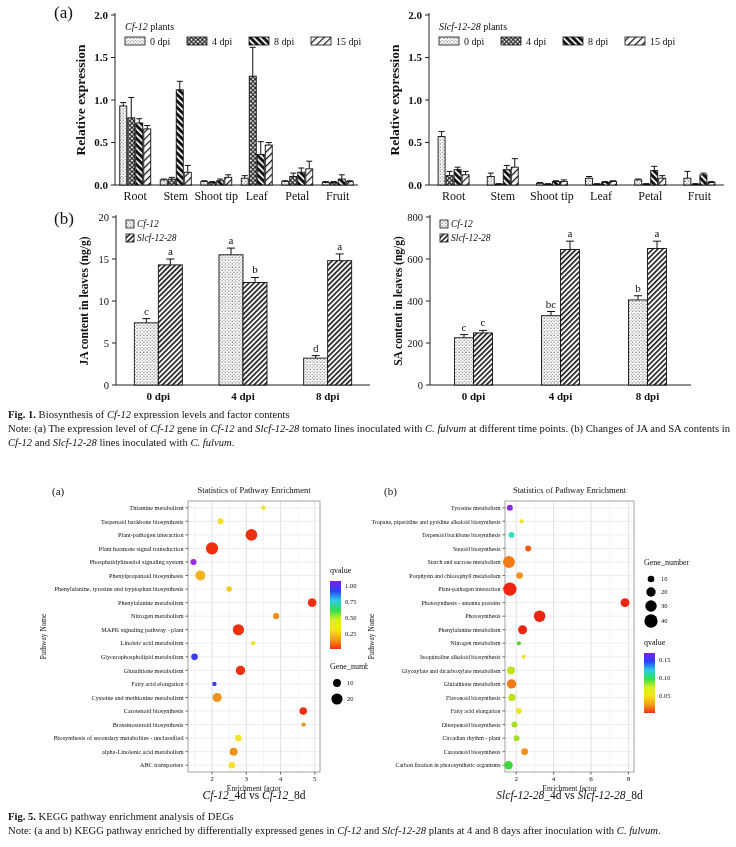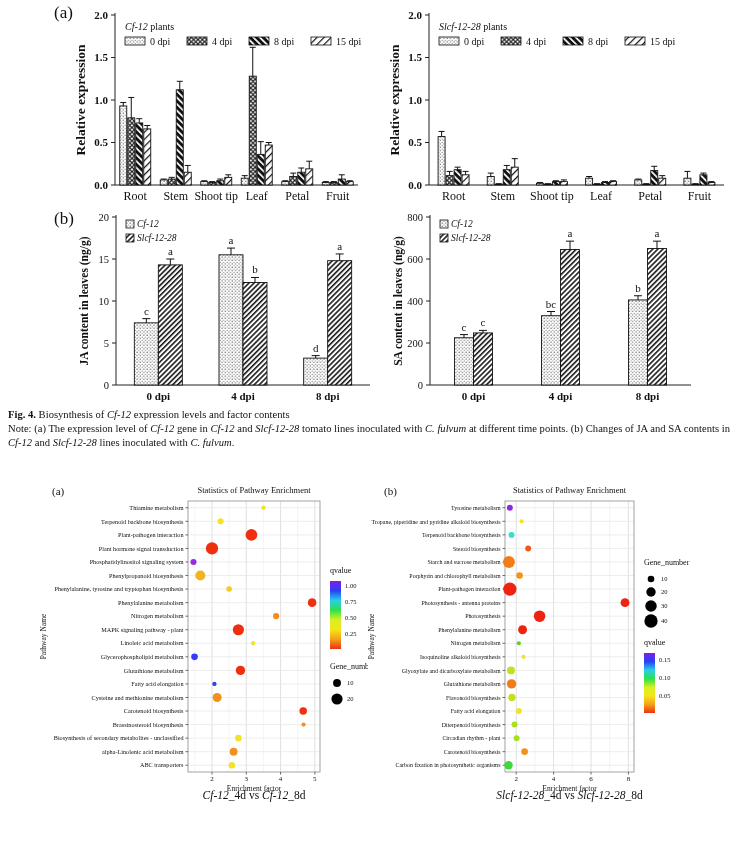--- a/index.html
+++ b/index.html
@@ -349,21 +349,21 @@
       <line x1="273" y1="36.15" x2="281" y2="36.15" stroke="#111" stroke-width="1"></line>
       <text x="277" y="32.15" text-anchor="middle" font-size="11" font-family="&quot;Liberation Serif&quot;,&quot;DejaVu Serif&quot;,serif" fill="#111">a</text>
       <rect x="60" y="15" width="8" height="8" fill="url(#pat-dots)" stroke="#111" stroke-width="0.8"></rect>
       <text x="71" y="22" font-size="9.5" font-family="&quot;Liberation Serif&quot;,&quot;DejaVu Serif&quot;,serif" fill="#111"><tspan font-style="italic">Cf-12</tspan></text>
       <rect x="60" y="29" width="8" height="8" fill="url(#pat-hatch)" stroke="#111" stroke-width="0.8"></rect>
       <text x="71" y="36" font-size="9.5" font-family="&quot;Liberation Serif&quot;,&quot;DejaVu Serif&quot;,serif" fill="#111"><tspan font-style="italic">Slcf-12-28</tspan></text>
     </svg>
 </div>
 
 <div class="abs caption-block" style="left:8px;top:408px;">
-  <span class="cap-line"><span style="font-weight: bold;">Fig. 4.</span><span> Biosynthesis of </span><span style="font-style: italic;">Cf-12</span><span> expression levels and factor contents</span></span>
+  <span class="cap-line"><span style="font-weight: bold;">Fig. 1.</span><span> Biosynthesis of </span><span style="font-style: italic;">Cf-12</span><span> expression levels and factor contents</span></span>
   <span><span>Note: (a) The expression level of </span><span style="font-style: italic;">Cf-12</span><span> gene in </span><span style="font-style: italic;">Cf-12</span><span> and </span><span style="font-style: italic;">Slcf-12-28</span><span> tomato lines inoculated with </span><span style="font-style: italic;">C. fulvum</span><span> at different time points. (b) Changes of JA and SA contents in </span><span style="font-style: italic;">Cf-12</span><span> and </span><span style="font-style: italic;">Slcf-12-28</span><span> lines inoculated with </span><span style="font-style: italic;">C. fulvum</span><span>.</span></span>
 </div>
 
 <div class="abs" style="left:0;top:481px;">
   <svg id="svg-kegg-a" class="abs" style="left:0;top:0;" width="368" height="322">
       <text x="52" y="14" font-size="11" font-family="&quot;Liberation Serif&quot;,&quot;DejaVu Serif&quot;,serif" fill="#111">(a)</text>
       <text x="254" y="12" text-anchor="middle" font-size="8.5" font-family="&quot;Liberation Serif&quot;,&quot;DejaVu Serif&quot;,serif" fill="#111">Statistics of Pathway Enrichment</text>
       <rect x="188" y="20" width="132" height="271" fill="#ffffff" stroke="none"></rect>
       <line x1="194.85714285714286" y1="20" x2="194.85714285714286" y2="291" stroke="#ececec" stroke-width="0.6"></line>
       <line x1="212" y1="20" x2="212" y2="291" stroke="#dcdcdc" stroke-width="0.9"></line>
@@ -591,13 +591,15 @@
       <text x="293" y="142.3" font-size="6.5" font-family="&quot;Liberation Serif&quot;,&quot;DejaVu Serif&quot;,serif" fill="#111">40</text>
       <text x="276" y="164" font-size="8" font-family="&quot;Liberation Serif&quot;,&quot;DejaVu Serif&quot;,serif" fill="#111">qvalue</text>
       <rect x="276" y="172" width="11" height="60" fill="url(#qgrad)"></rect>
       <text x="291" y="181.35882352941178" font-size="6.5" font-family="&quot;Liberation Serif&quot;,&quot;DejaVu Serif&quot;,serif" fill="#111">0.15</text>
       <text x="291" y="199.00588235294117" font-size="6.5" font-family="&quot;Liberation Serif&quot;,&quot;DejaVu Serif&quot;,serif" fill="#111">0.10</text>
       <text x="291" y="216.6529411764706" font-size="6.5" font-family="&quot;Liberation Serif&quot;,&quot;DejaVu Serif&quot;,serif" fill="#111">0.05</text>
     </svg>
 </div>
 
 <div class="abs caption-block" style="left:8px;top:810px;">
+  <span class="cap-line"><span style="font-weight: bold;">Fig. 5.</span><span> KEGG pathway enrichment analysis of DEGs</span></span>
+  <span><span>Note: (a and b) KEGG pathway enriched by differentially expressed genes in </span><span style="font-style: italic;">Cf-12</span><span> and </span><span style="font-style: italic;">Slcf-12-28</span><span> plants at 4 and 8 days after inoculation with </span><span style="font-style: italic;">C. fulvum</span><span>.</span></span>
 </div>
 
 </body></html>

